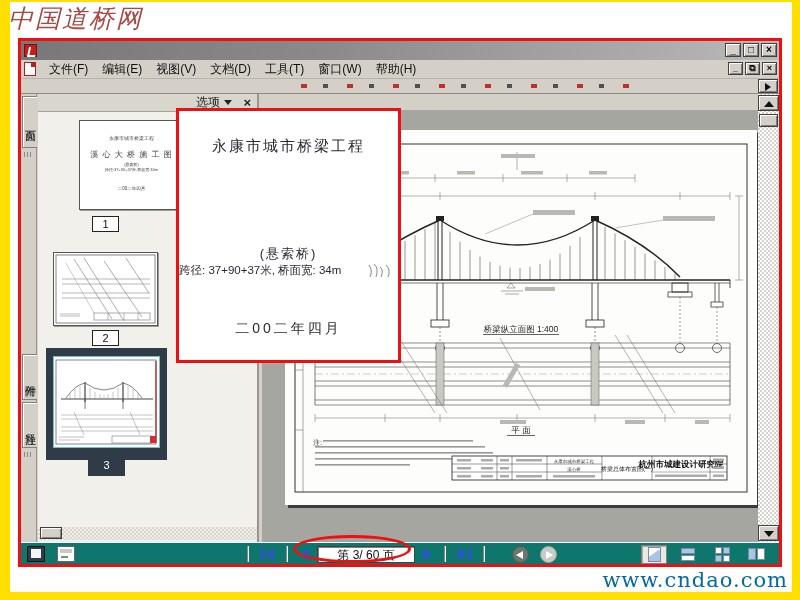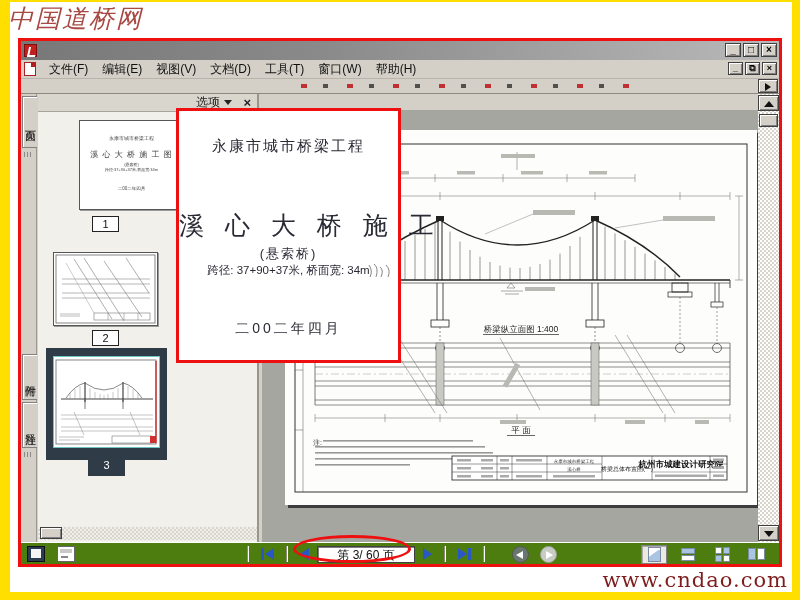--- a/index.html
+++ b/index.html
@@ -4,21 +4,21 @@
 <style>
   * { margin:0; padding:0; box-sizing:border-box; }
   html,body { width:800px; height:600px; overflow:hidden; }
   body { font-family:"Liberation Sans","DejaVu Sans",sans-serif; }
   #canvas { position:relative; width:800px; height:600px; background:#ffdf00; }
   #site { position:absolute; left:10px; top:2px; width:782px; height:590px; background:#ffffff; }
 
   .wm-top { position:absolute; left:8px; top:2px; font-family:"DejaVu Serif","Liberation Serif",serif;
             font-style:italic; font-size:25px; color:#a84a44; letter-spacing:2px; }
   .wm-bottom { position:absolute; right:12px; top:568px; font-family:"DejaVu Serif","Liberation Serif",serif;
-               font-size:21px; color:#7f1d1d; letter-spacing:1px; }
+               font-size:21px; color:#0369a1; letter-spacing:1px; }
 
   
   #reader { position:absolute; left:18px; top:38px; width:764px; height:529px;
             border:3px solid #ee1010; background:#d4d0c8; }
 
   .titlebar { position:relative; height:19px; background:linear-gradient(90deg,#787878,#8a8a8a 40%,#b9b9b9);
               display:flex; align-items:center; padding:0 3px; }
   .app-icon { width:13px; height:13px; background:#c21f1f; border:1px solid #7e0e0e; margin-right:4px;
               position:relative; flex:0 0 auto; }
   .app-icon:before { content:""; position:absolute; left:3px; top:2px; width:6px; height:8px;
@@ -95,21 +95,21 @@
              background-size:4px 4px; background-position:0 0,2px 2px; }
   .sbtn { position:absolute; left:0; width:21px; height:16px; background:#d4d0c8; border:1px solid #404040;
           box-shadow:inset 1px 1px 0 #fff, inset -1px -1px 0 #808080; }
   .sbtn i { position:absolute; left:5px; width:0; height:0; border-left:5px solid transparent; border-right:5px solid transparent; }
   .up i { top:5px; border-bottom:6px solid #111; }
   .down i { top:5px; border-top:6px solid #111; }
   .vthumb { position:absolute; left:1px; top:20px; width:19px; height:13px; background:#d4d0c8;
             border:1px solid #404040; box-shadow:inset 1px 1px 0 #fff, inset -1px -1px 0 #808080; }
 
   
-  .statusbar { position:absolute; left:0; bottom:0; width:758px; height:22px; background:#4d7c0f;
+  .statusbar { position:absolute; left:0; bottom:0; width:758px; height:22px; background:#0f766e;
                border-top:1px solid #fff; }
   .sb-icon { position:absolute; top:3px; width:18px; height:16px; }
   .monitor { left:6px; background:#2c3c50; border:1px solid #111; }
   .monitor:before { content:""; position:absolute; left:3px; top:2px; width:10px; height:9px; background:#f5f5f5; }
   .pageico { left:36px; background:#fff; border:1px solid #666; }
   .pageico:before { content:""; position:absolute; left:2px; top:2px; width:12px; height:4px; background:#c8c8c4; }
   .pageico:after { content:""; position:absolute; left:3px; top:9px; width:7px; height:2px; background:#888; }
 
   .navcluster { position:absolute; left:222px; top:1px; height:20px; display:flex; align-items:center; gap:5px; }
   .sep { width:2px; height:16px; border-left:1px solid #8e8a82; border-right:1px solid #fff; margin:0 4px; }
@@ -132,21 +132,21 @@
   .laybtn.pressed { background:#ece9e2; border:1px solid #808080; box-shadow:inset 1px 1px 0 #aaa; }
   .pg { background:#fff; border:1px solid #7a8aa0; }
   .pg.blue { background:#aac4e4; }
 
   
   .callout { position:absolute; left:176px; top:108px; width:225px; height:255px; background:#ffffff;
              border:3px solid #ee1010; z-index:20; color:#2a2a35; }
   .co-project { position:absolute; left:0; top:26px; width:100%; text-align:center; font-size:15px; letter-spacing:2px; }
   .co-title { position:absolute; left:0; top:98px; width:100%; text-align:center; font-size:25px; letter-spacing:7px; white-space:nowrap; }
   .co-sub { position:absolute; left:0; top:134px; width:100%; text-align:center; font-size:13px; letter-spacing:2px; }
-  .co-spec { position:absolute; left:0; top:152px; width:100%; text-align:center; font-size:11.5px; white-space:nowrap; }
+  .co-spec { position:absolute; left:0; top:152px; width:100%; text-align:left; font-size:11.5px; white-space:nowrap; }
   .co-sign { position:absolute; right:6px; top:150px; }
   .co-date { position:absolute; left:0; bottom:22px; width:100%; text-align:center; font-size:14px; letter-spacing:3px; }
 
   .red-ellipse { position:absolute; left:293px; top:535px; width:118px; height:28px; border:3px solid #ee1010;
                  border-radius:50%; z-index:30; pointer-events:none; }
 
   svg text { font-family:"Liberation Sans","DejaVu Sans",sans-serif; }
 </style>
 </head>
 <body>
@@ -439,21 +439,20 @@
             <div class="pg blue" style="width:8px; height:12px;"></div>
             <div class="pg" style="width:8px; height:12px;"></div>
           </div>
         </div>
       </div>
     </div>
   </div>
 
   <div class="callout">
     <div class="co-project">永康市城市桥梁工程</div>
-    <div class="co-title">溪 心 大 桥 施 工</div>
     <div class="co-sub">(悬索桥)</div>
     <div class="co-spec">跨径: 37+90+37米, 桥面宽: 34m</div>
     <svg class="co-sign" width="26" height="18" viewBox="0 0 26 18">
       <path d="M3 4 q4 6 1 12 M8 3 q5 4 2 13 M14 6 q4 3 1 10 M20 4 q5 5 2 12" stroke="#777" stroke-width="0.9" fill="none"></path>
     </svg>
     <div class="co-date">二00二年四月</div>
   </div>
 
   <div class="red-ellipse"></div>
 </div>

